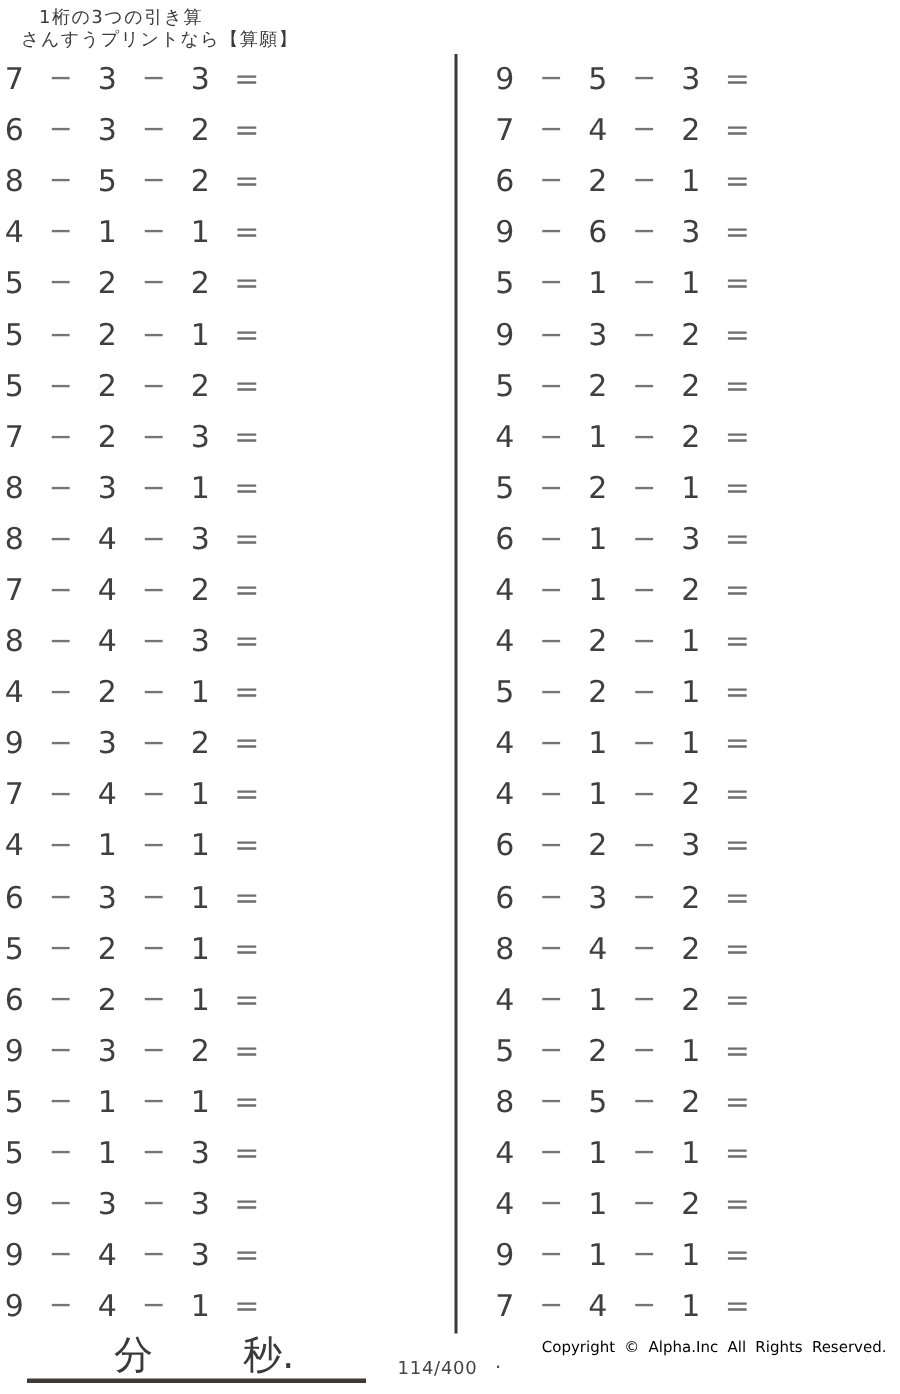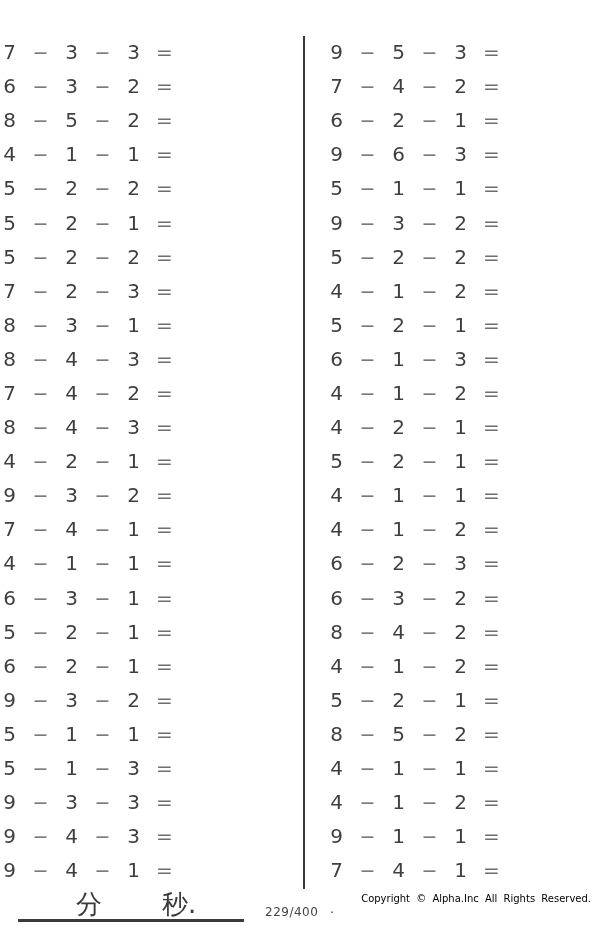--- a/index.html
+++ b/index.html
@@ -48,20 +48,22 @@
   .copyright {
     position: absolute; right: 9px; top: 891px;
     text-align: right; font-size: 10px; line-height: 15px;
     color: #000000; word-spacing: 3px;
   }
 </style>
 </head>
 <body>
 
 <div class="header">
+  <div class="t1">1桁の3つの引き算</div>
+  <div class="t2">さんすうプリントなら【算願】</div>
 </div>
 
 <div class="col col-left">
     <div class="row">
       <span class="digit">7</span>
       <span class="op">−</span>
       <span class="digit">3</span>
       <span class="op">−</span>
       <span class="digit">3</span>
       <span class="op eq">=</span>
@@ -461,18 +463,18 @@
       <span class="digit">1</span>
       <span class="op eq">=</span>
     </div>
   </div>
 
 <div class="time-blank">
   <span class="minutes">分</span>
   <span class="seconds">秒.</span>
 </div>
 
-<div class="page-number">229/400</div>
+<div class="page-number">114/400</div>
 <div class="footer-dot">.</div>
 
 <div class="copyright">
   <div>Copyright ©  Alpha.Inc All Rights Reserved.</div>
 </div>
 
 </body></html>

